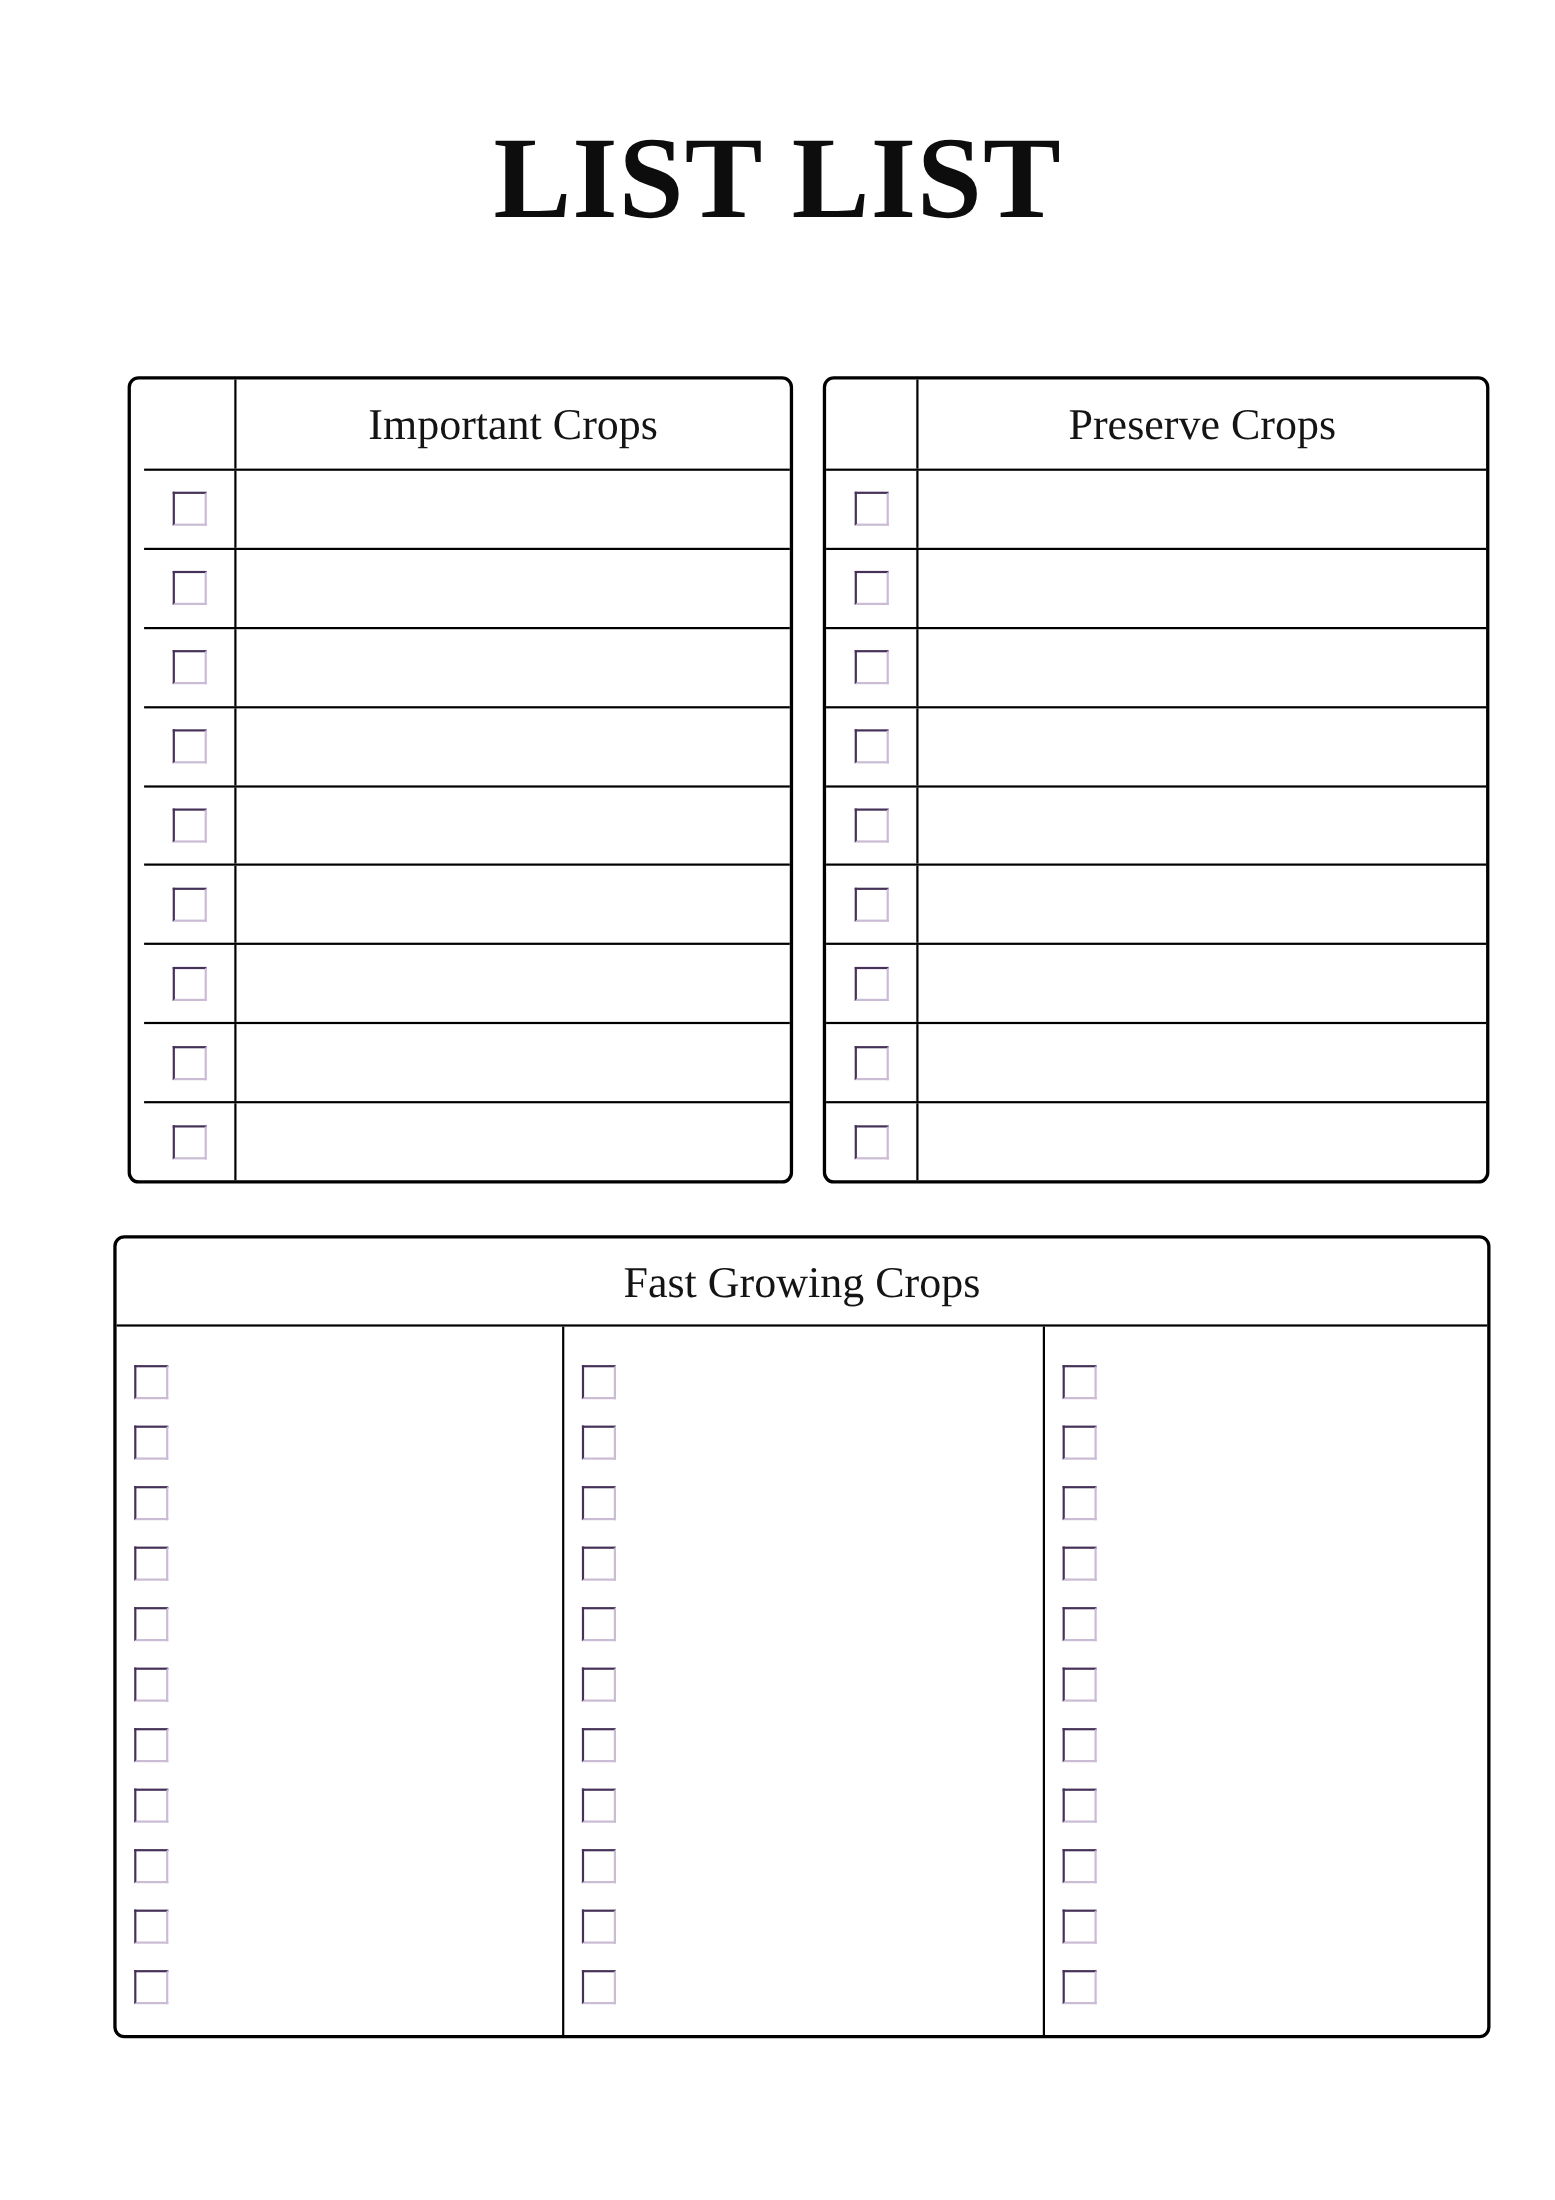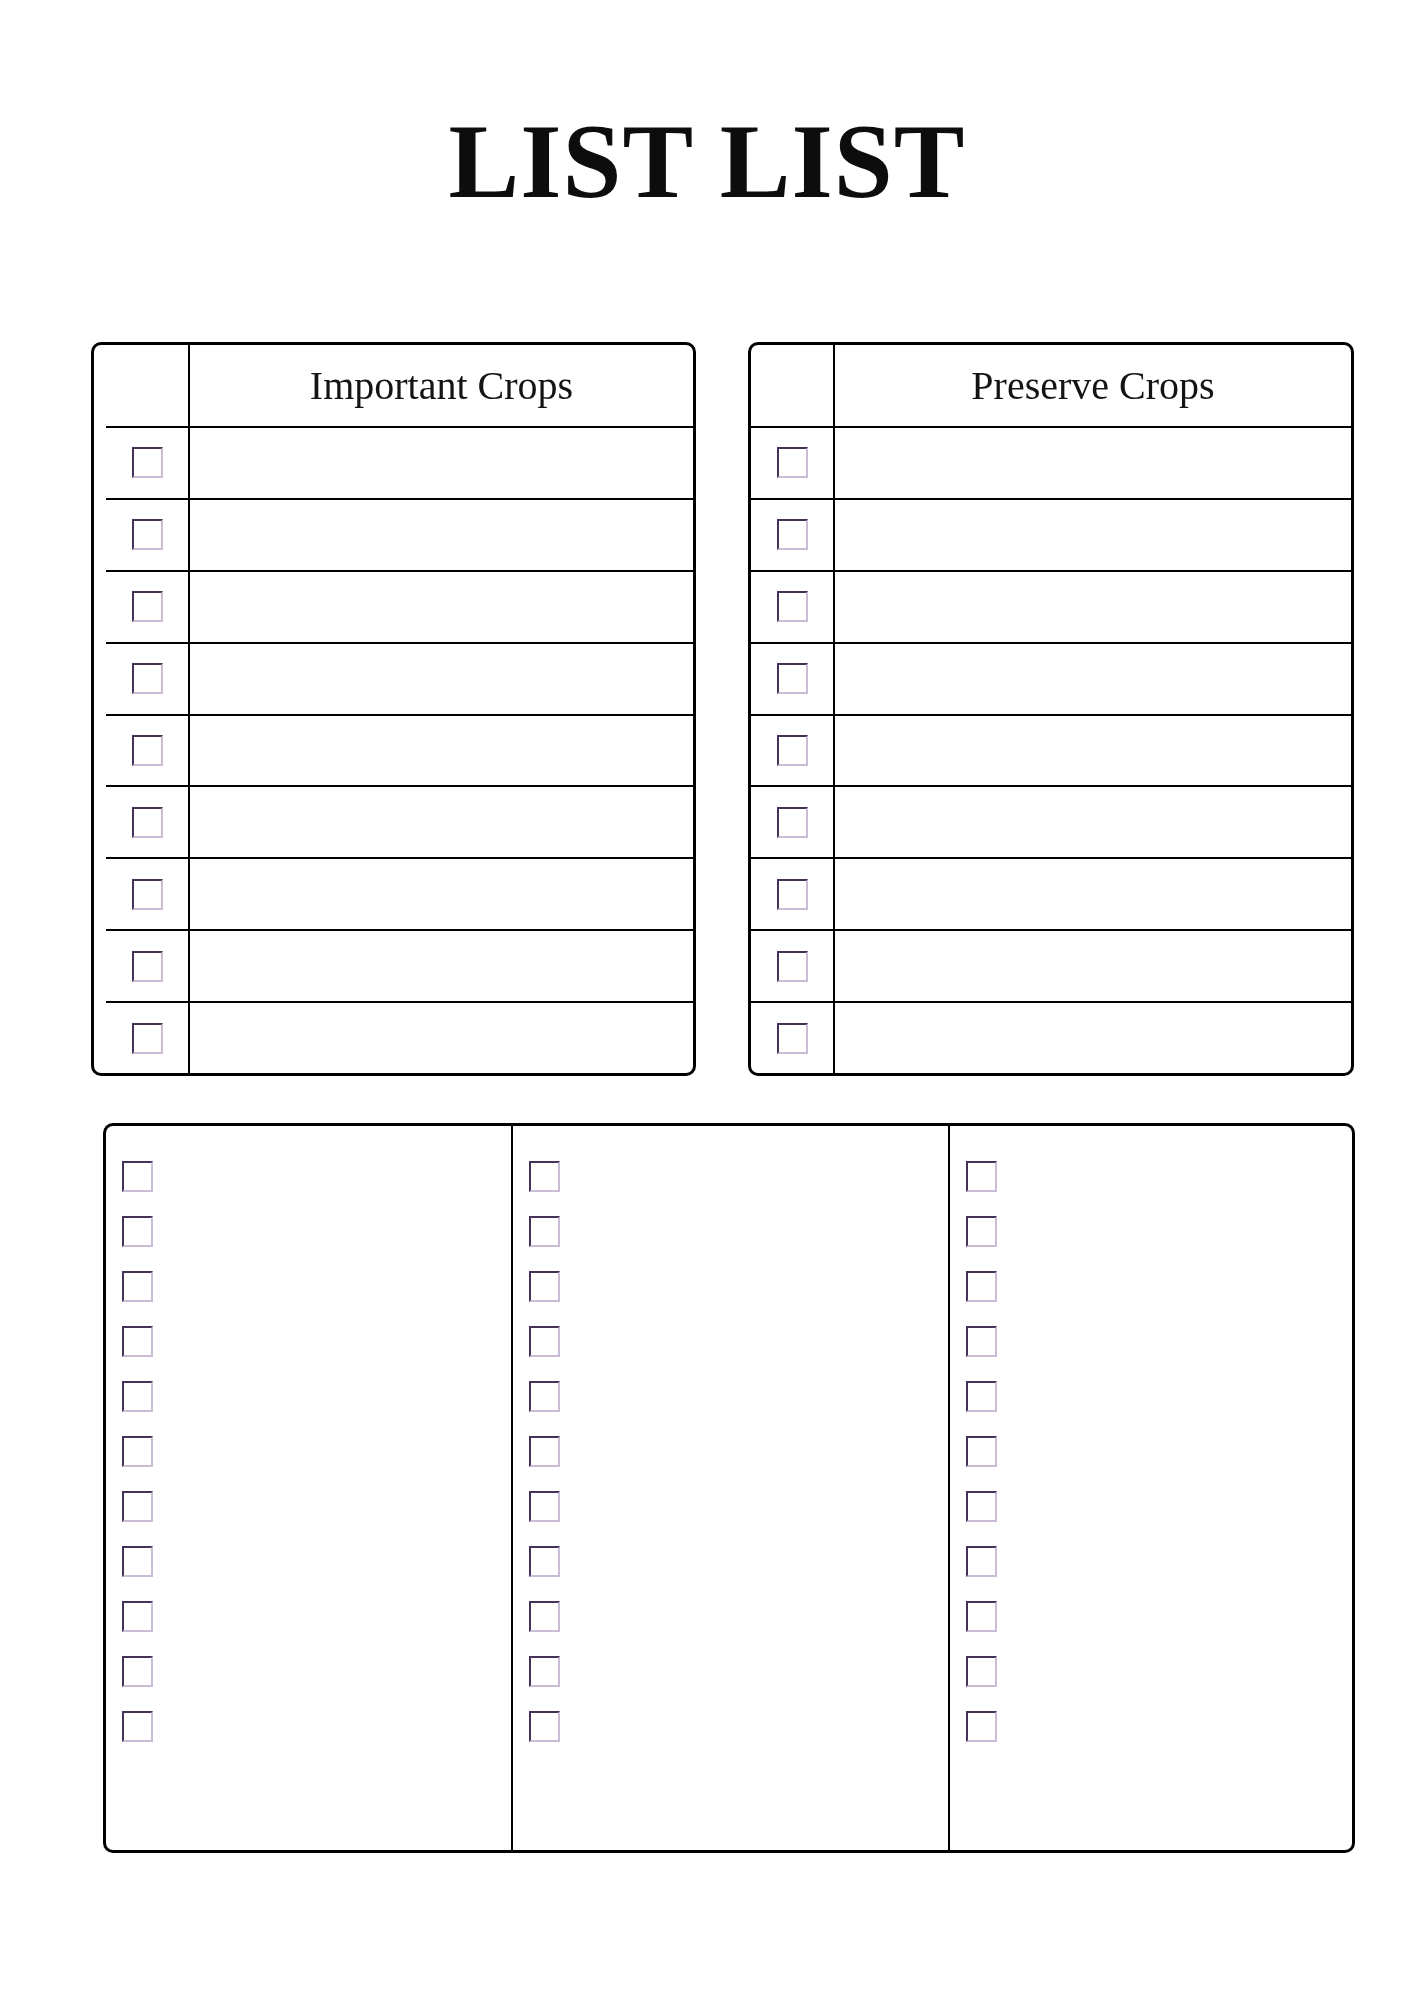--- a/index.html
+++ b/index.html
@@ -19,21 +19,21 @@
     margin:0;text-align:center;
     font-size:106px;font-weight:700;line-height:1;letter-spacing:1px;
     color:#0d0d0d;
   }
   
   .ctable{
     position:absolute;top:342px;height:734px;box-sizing:border-box;
     border:3px solid var(--line);border-radius:10px;background:#fff;
     display:flex;flex-direction:column;
   }
-  .ctable.left{left:91px;width:605px;padding-left:12px;}
+  .ctable.left{left:116px;width:605px;padding-left:12px;}
   .ctable.right{left:748px;width:606px;justify-content:center;}
   .t-header{
     flex:0 0 83px;display:flex;box-sizing:border-box;
     border-bottom:2px solid var(--line);
   }
   .t-check-head{
     width:84px;box-sizing:border-box;border-right:2px solid var(--line);
   }
   .t-title{
     flex:1;display:flex;align-items:center;justify-content:center;
@@ -219,20 +219,21 @@
   <div class="t-row">
     <div class="t-check-cell">
       <span class="checkbox"></span>
     </div>
     <div class="t-entry"></div>
   </div>
 </div>
 </section>
 
 <section class="fast">
+  <div class="s-header">Fast Growing Crops</div>
   <div class="s-body">
     <div class="s-col c1">
   <span class="checkbox"></span>
 
   <span class="checkbox"></span>
 
   <span class="checkbox"></span>
 
   <span class="checkbox"></span>
 

